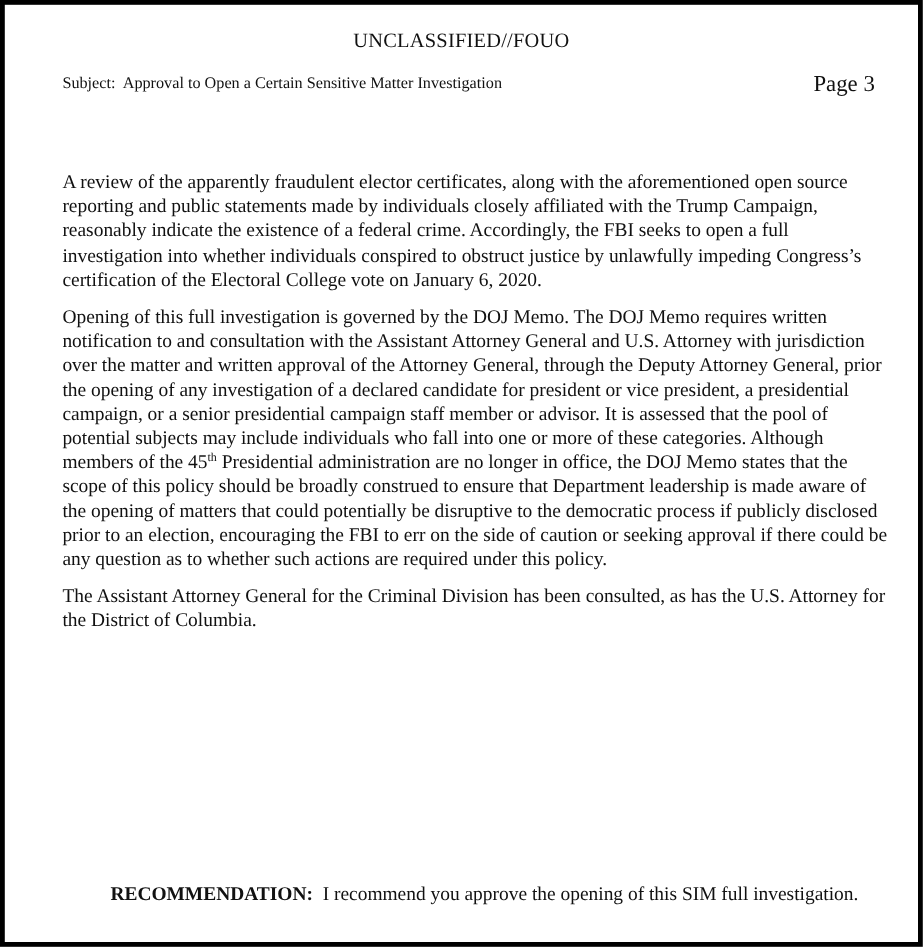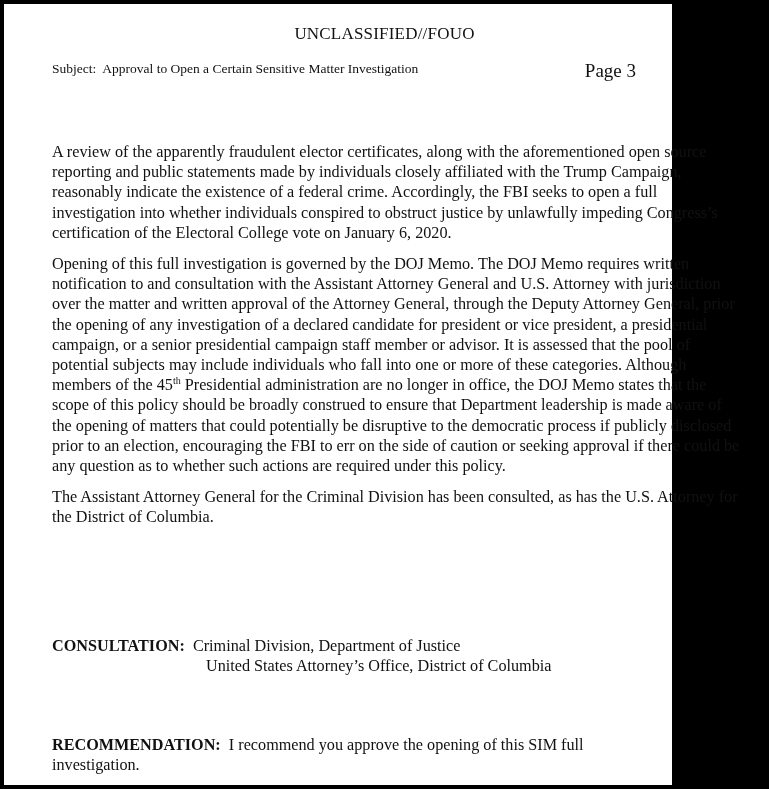--- a/index.html
+++ b/index.html
@@ -6,21 +6,21 @@
     body {
       width: 769px; height: 789px;
       background: #000;
       font-family: "Liberation Serif", serif;
       color: #111;
       overflow: hidden;
     }
     .page {
       position: absolute;
       left: 4px; top: 4px;
-      width: 668px; height: 781px;
+      width: 761px; height: 781px;
       background: #fff;
     }
     .classification {
       position: absolute;
       top: 20px; left: 0; width: 761px;
       text-align: center;
       font-size: 17px;
       letter-spacing: 0.2px;
     }
     .memo-header {
@@ -65,22 +65,18 @@
     </div>
   </div>
   <div class="page-number">Page 3</div>
 
   <div class="body-text">
     <p>A review of the apparently fraudulent elector certificates, along with the aforementioned open source reporting and public statements made by individuals closely affiliated with the Trump Campaign, reasonably indicate the existence of a federal crime.  Accordingly, the FBI seeks to open a full investigation into whether individuals conspired to obstruct justice by unlawfully impeding Congress’s certification of the Electoral College vote on January 6, 2020.</p>
     <p><span>Opening of this full investigation is governed by the DOJ Memo. The DOJ Memo requires written notification to and consultation with the Assistant Attorney General and U.S. Attorney with jurisdiction over the matter and written approval of the Attorney General, through the Deputy Attorney General, prior the opening of any investigation of a declared candidate for president or vice president, a presidential campaign, or a senior presidential campaign staff member or advisor. It is assessed that the pool of potential subjects may include individuals who fall into one or more of these categories. Although members of the 45</span><sup>th</sup><span> Presidential administration are no longer in office, the DOJ Memo states that the scope of this policy should be broadly construed to ensure that Department leadership is made aware of the opening of matters that could potentially be disruptive to the democratic process if publicly disclosed prior to an election, encouraging the FBI to err on the side of caution or seeking approval if there could be any question as to whether such actions are required under this policy.</span></p>
     <p>The Assistant Attorney General for the Criminal Division has been consulted, as has the U.S. Attorney for the District of Columbia.</p>
   </div>
 
-  <div class="section" style="top:632px;">
-    <div><span class="label">CONSULTATION:</span>&nbsp; <span>Criminal Division, Department of Justice</span></div>
-    <div class="indent-line">United States Attorney’s Office, District of Columbia</div>
-  </div>
 
 
-  <div class="section" style="top:731px;">
+  <div class="section" style="top:731px;margin-left:40px;">
     <span class="label">RECOMMENDATION:</span>&nbsp; <span>I recommend you approve the opening of this SIM full investigation.</span>
   </div>
 </div>
 
 </body></html>

